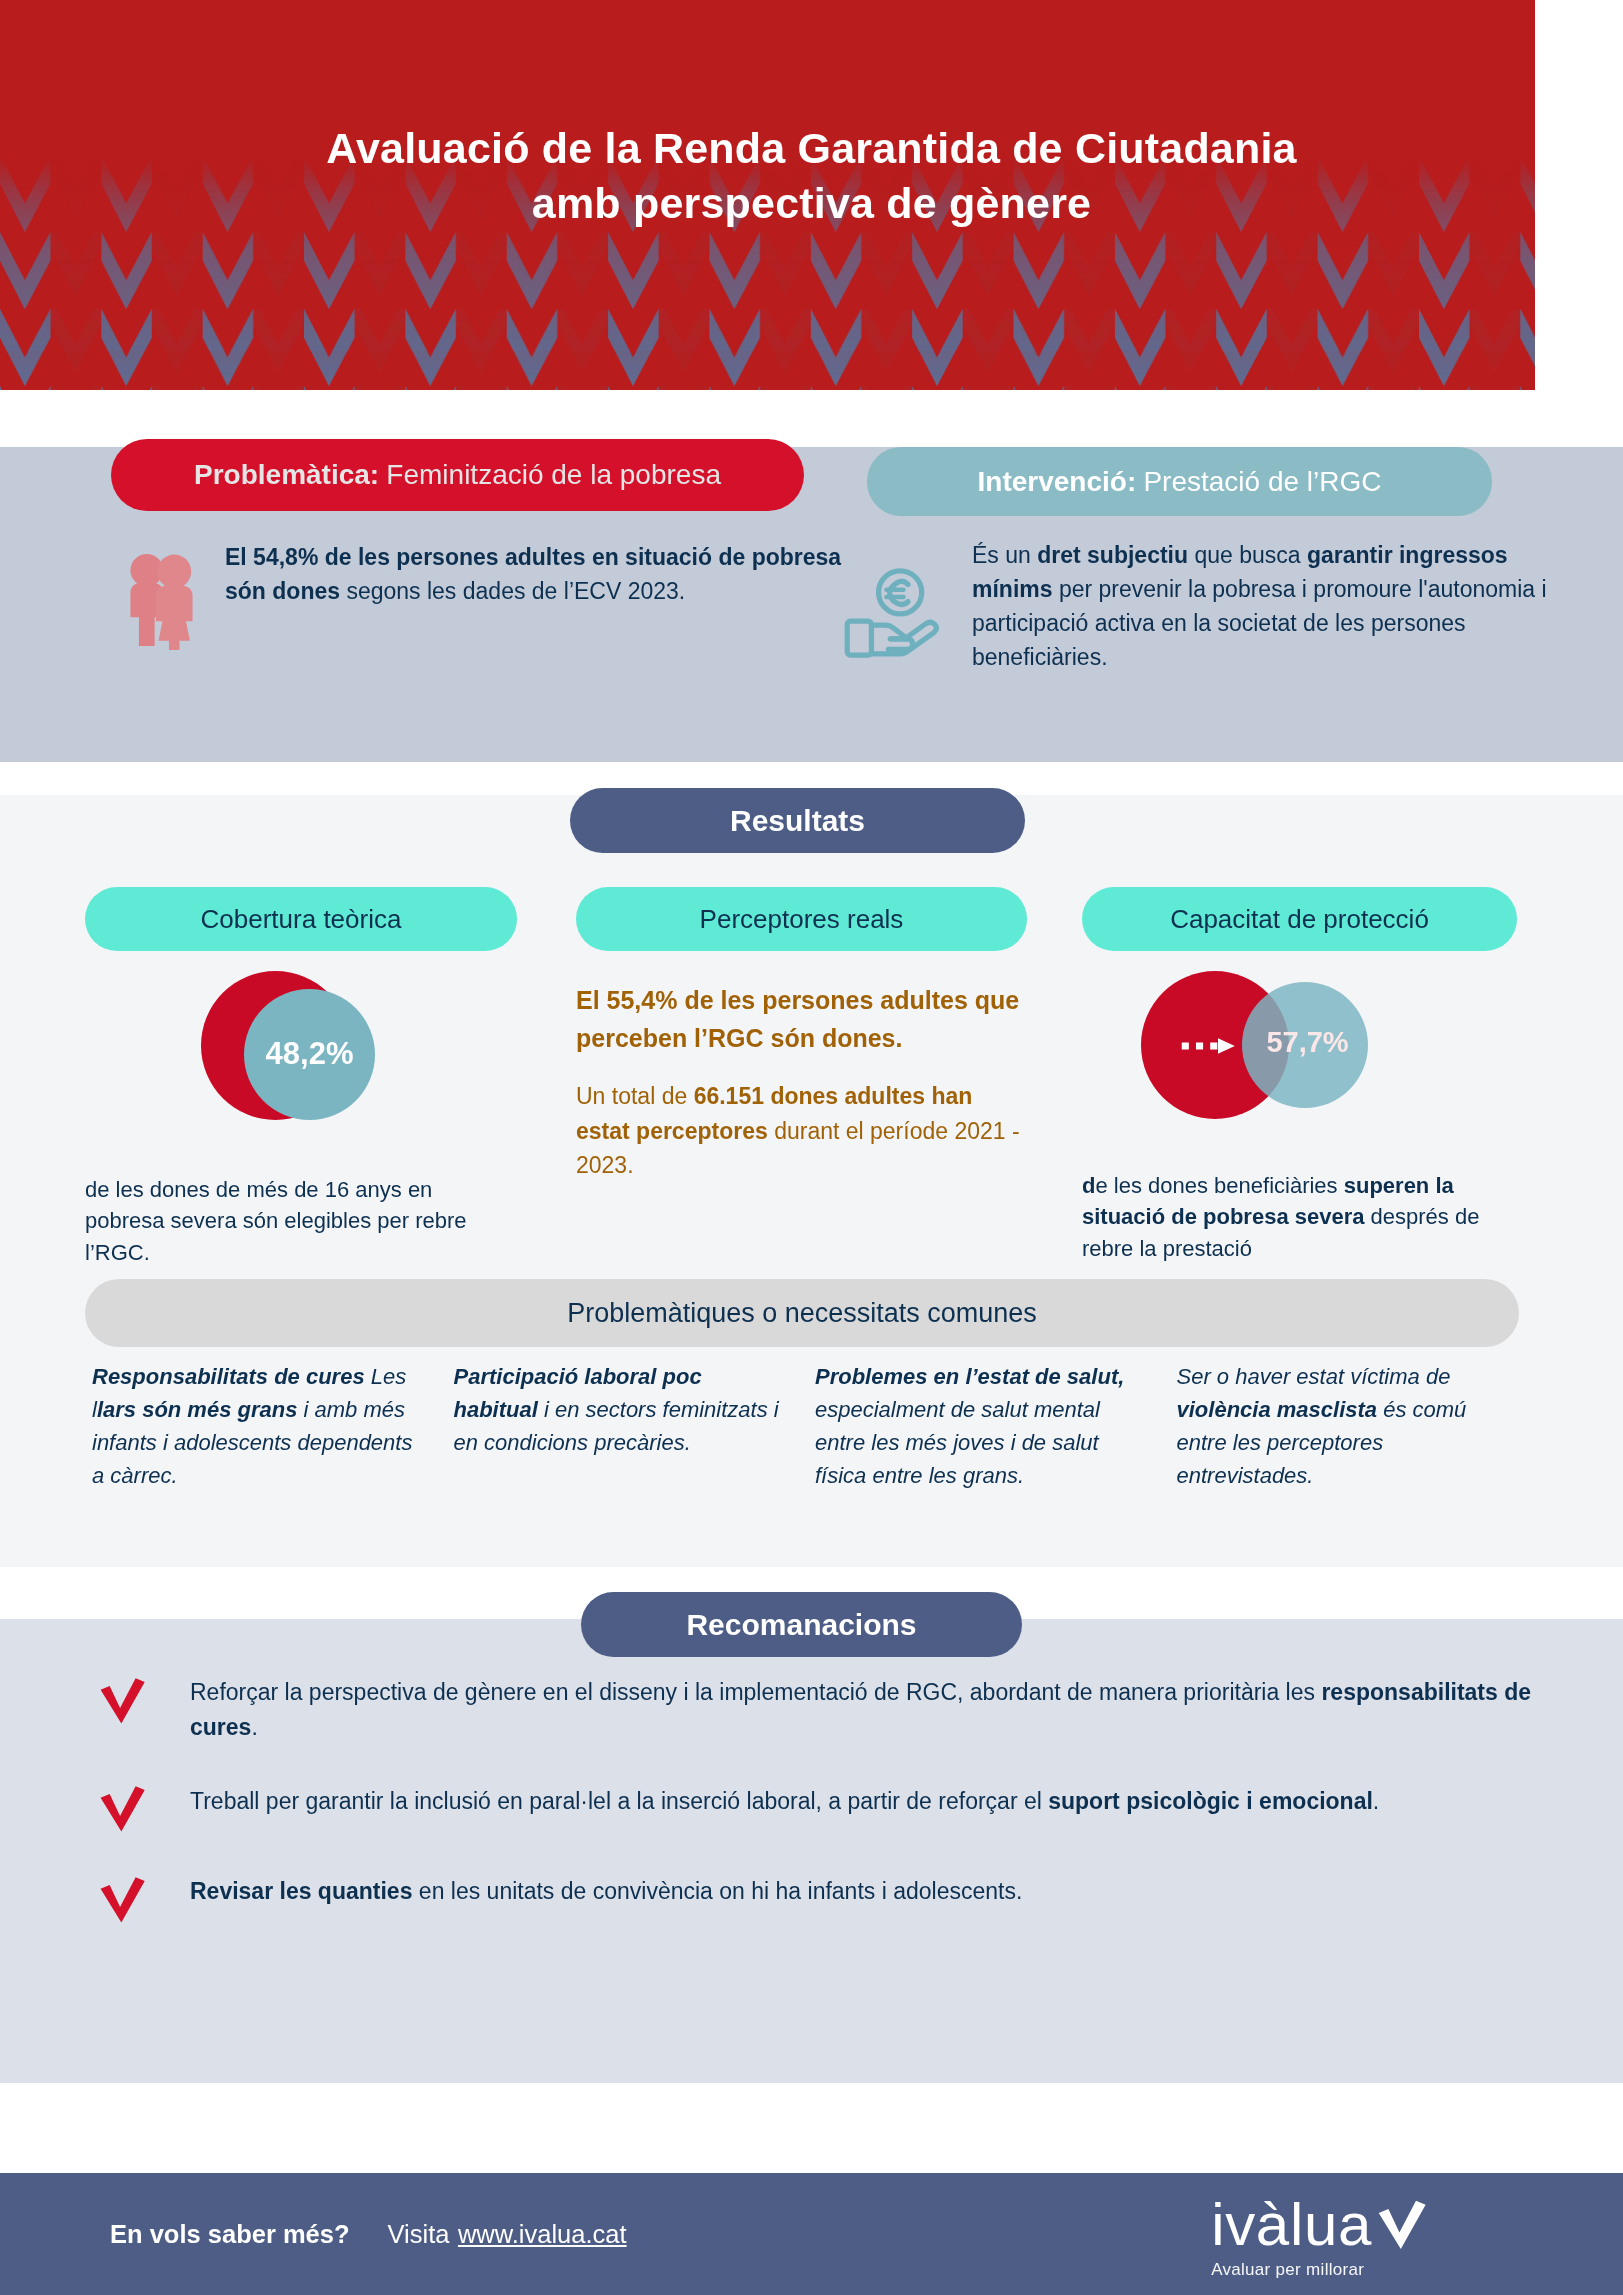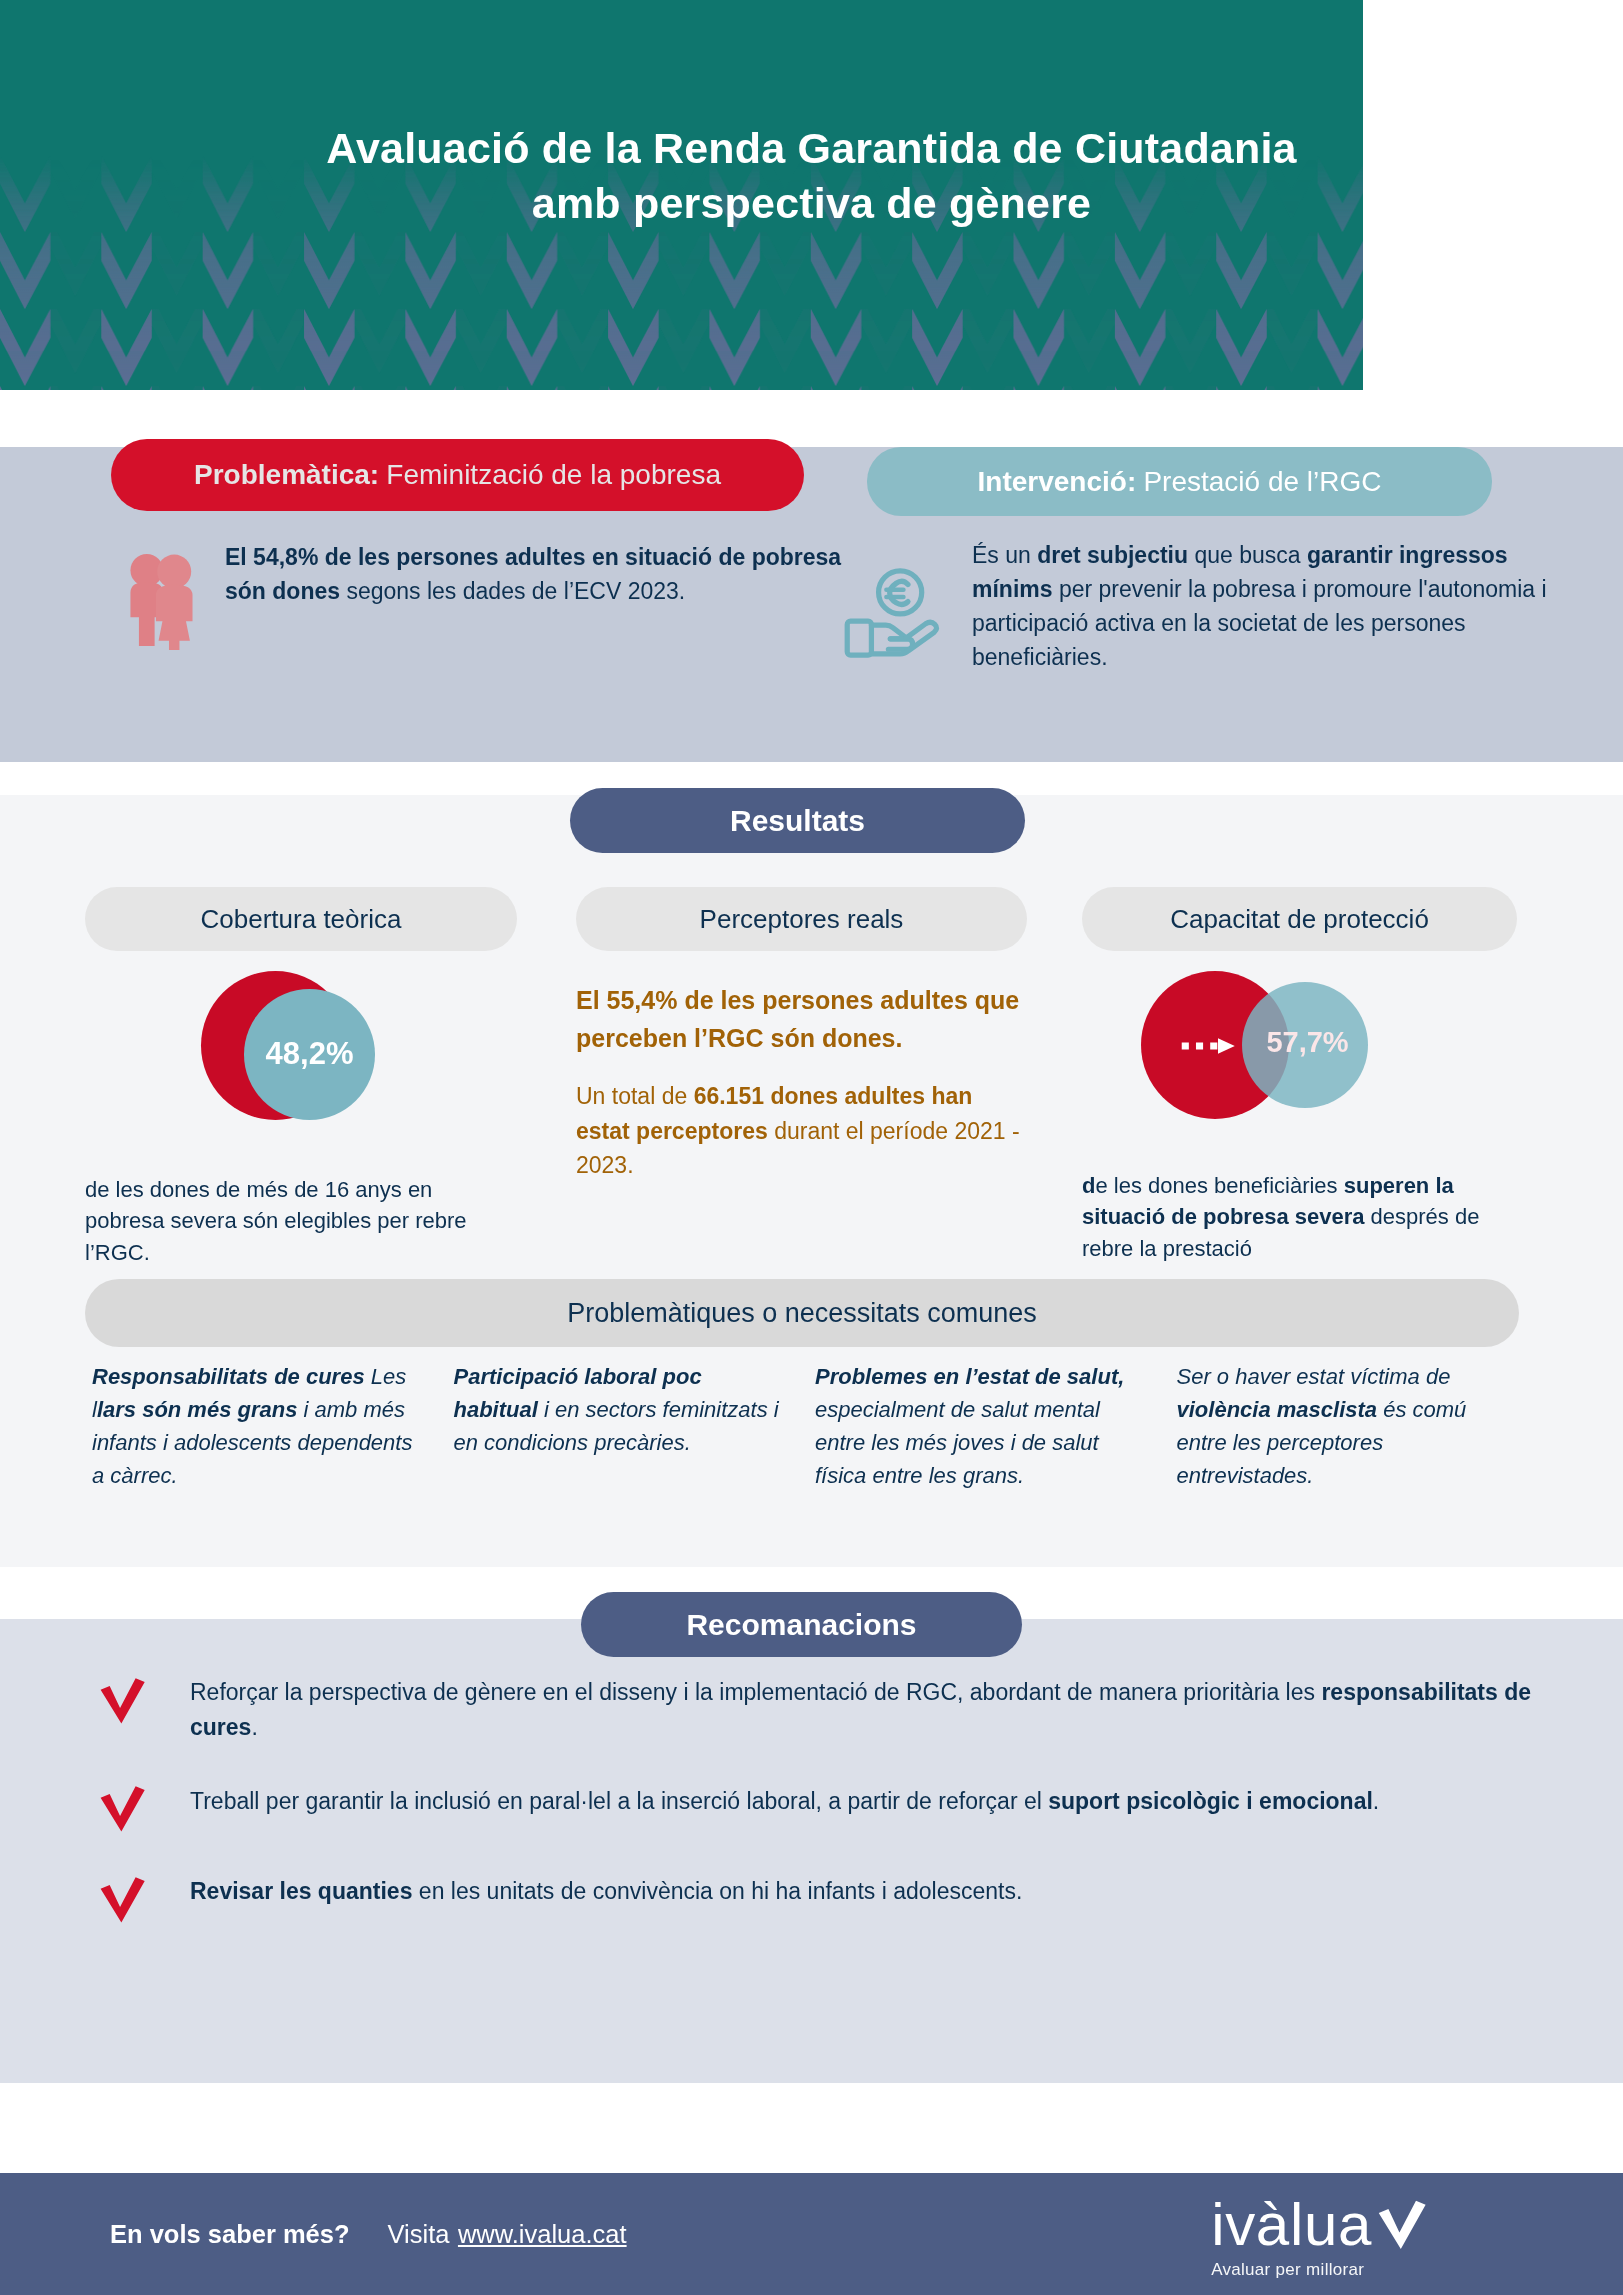--- a/index.html
+++ b/index.html
@@ -14,22 +14,22 @@
     width: 1623px;
     height: 2295px;
     background: #ffffff;
     overflow: hidden;
   }
 
   
   .header {
     position: absolute;
     left: 0; top: 0;
-    width: 1363px; height: 390px;
-    background: #0f766e;
+    width: 1535px; height: 390px;
+    background: #b91c1c;
     overflow: hidden;
   }
   .chevron-pattern {
     position: absolute;
     left: 0; bottom: 0;
     width: 1623px; height: 235px;
     opacity: 1;
   }
   .header-title {
     position: absolute;
@@ -111,21 +111,21 @@
     width: 455px; height: 65px;
     background: #4d5d85;
     border-radius: 33px;
     display: flex; align-items: center; justify-content: center;
     color: #ffffff; font-size: 30px; font-weight: bold;
     z-index: 5;
   }
   .res-col { position: absolute; }
   .res-pill {
     height: 64px;
-    background: #e5e5e5;
+    background: #5eead4;
     border-radius: 32px;
     display: flex; align-items: center; justify-content: center;
     color: #0d3050; font-size: 26px;
   }
   .res-caption { font-size: 22px; line-height: 1.44; color: #0d3050; }
   .res-body { font-size: 23px; line-height: 1.5; color: #a16207; }
 
   .col1 { left: 85px; top: 887px; width: 432px; }
   .col2 { left: 576px; top: 887px; width: 451px; }
   .col3 { left: 1082px; top: 887px; width: 435px; }

